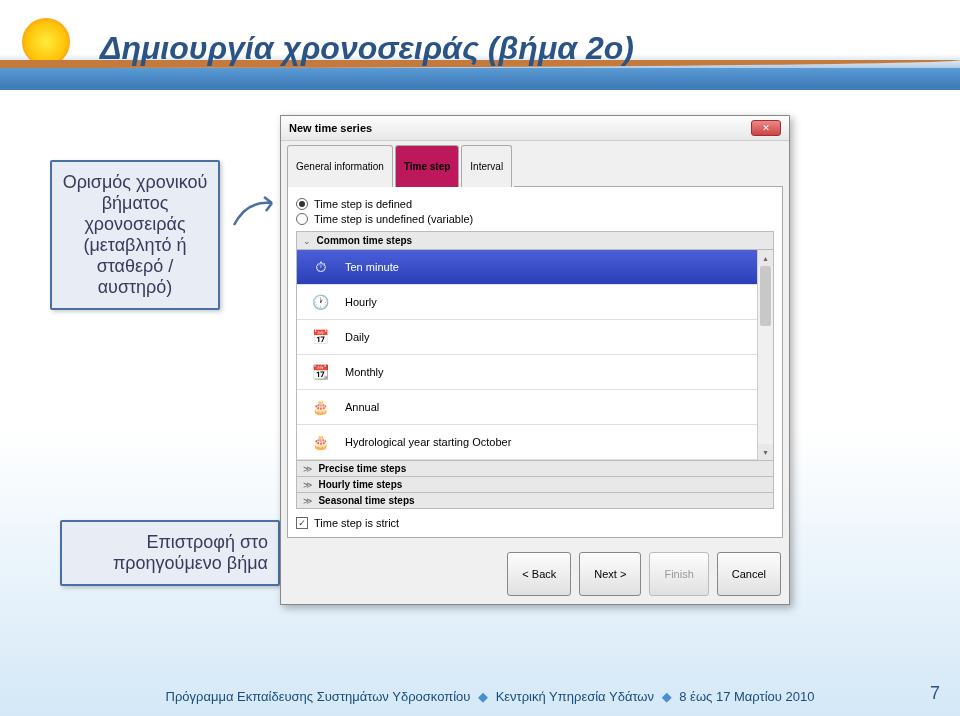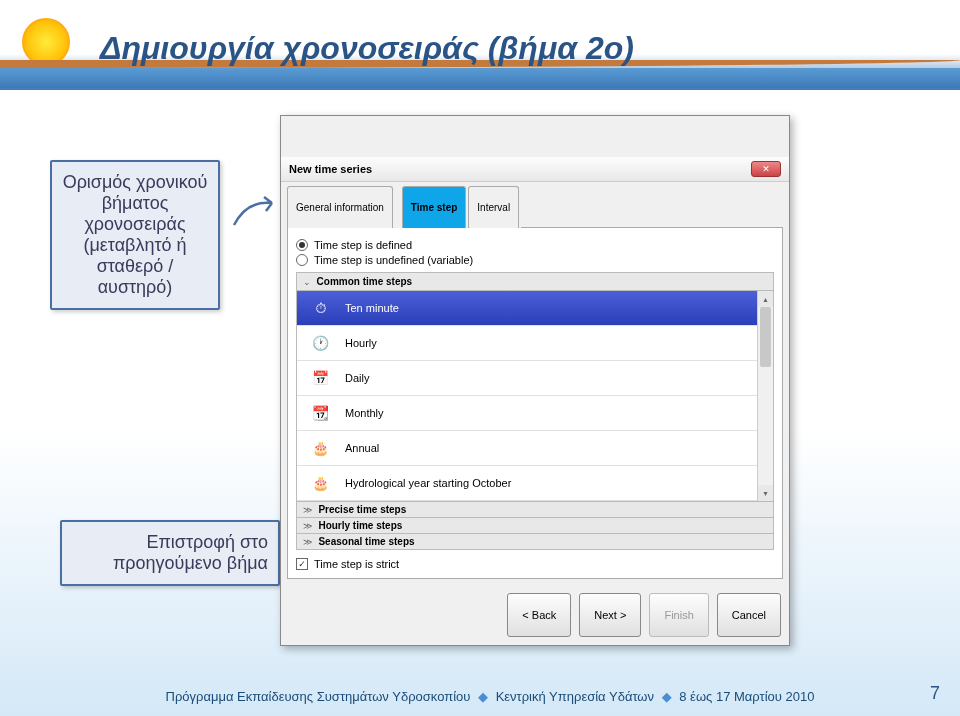--- a/index.html
+++ b/index.html
@@ -17,27 +17,27 @@
   .callout-left { left: 50px; top: 60px; width: 170px; }
   .callout-right { right: 30px; top: 45px; width: 155px; font-size: 16px; }
   .callout-bottom { left: 60px; top: 420px; width: 220px; text-align: right; }
   
   .arrow { position: absolute; }
   .arrow-right-top { left: 232px; top: 95px; width: 50px; height: 40px; }
   .arrow-left-mid { right: 195px; top: 115px; width: 50px; height: 30px; }
   .arrow-right-bottom { left: 295px; top: 435px; width: 160px; height: 30px; }
   
   .dialog { position: absolute; left: 280px; top: 15px; width: 510px; background: #f0f0f0; border: 1px solid #888; box-shadow: 3px 3px 8px rgba(0,0,0,0.3); font-size: 11px; }
-  .dialog-titlebar { background: linear-gradient(to bottom, #fdfdfd, #e8e8e8); padding: 4px 8px; display: flex; justify-content: space-between; align-items: center; border-bottom: 1px solid #ccc; margin-top: 41px; }
+  .dialog-titlebar { background: linear-gradient(to bottom, #fdfdfd, #e8e8e8); padding: 4px 8px; display: flex; justify-content: space-between; align-items: center; border-bottom: 1px solid #ccc; }
   .dialog-title { font-weight: bold; }
   .close-btn { width: 30px; height: 16px; background: linear-gradient(to bottom, #e88, #c44); border: 1px solid #933; border-radius: 3px; display: flex; align-items: center; justify-content: center; color: white; font-size: 9px; }
   
   .tabs { display: flex; padding: 4px 6px 0 6px; background: #f0f0f0; gap: 2px; font-size: 10px; }
   .tab { padding: 15px 8px; background: #f0f0f0; border: 1px solid #aaa; border-bottom: none; border-radius: 3px 3px 0 0; cursor: pointer; }
-  .tab.active { background: #0ea5e9; font-weight: bold; margin-left: 7px; }
+  .tab.active { background: #be185d; font-weight: bold; }
   .tab-sep { border-bottom: 1px solid #aaa; flex: 1; }
   
   .dialog-body { background: #fff; margin: 0 6px 6px 6px; border: 1px solid #aaa; border-top: none; padding: 8px; }
   
   .radio-row { display: flex; align-items: center; gap: 6px; margin: 3px 0; font-size: 11px; }
   .radio { width: 12px; height: 12px; border: 1px solid #666; border-radius: 50%; display: inline-flex; align-items: center; justify-content: center; background: #fff; }
   .radio.checked::after { content: ''; width: 6px; height: 6px; background: #333; border-radius: 50%; }
   
   .section-header { background: #e8e8e8; border: 1px solid #bbb; padding: 3px 6px; margin-top: 6px; font-size: 10px; display: flex; align-items: center; gap: 6px; }
   .chev { font-size: 9px; color: #666; }

